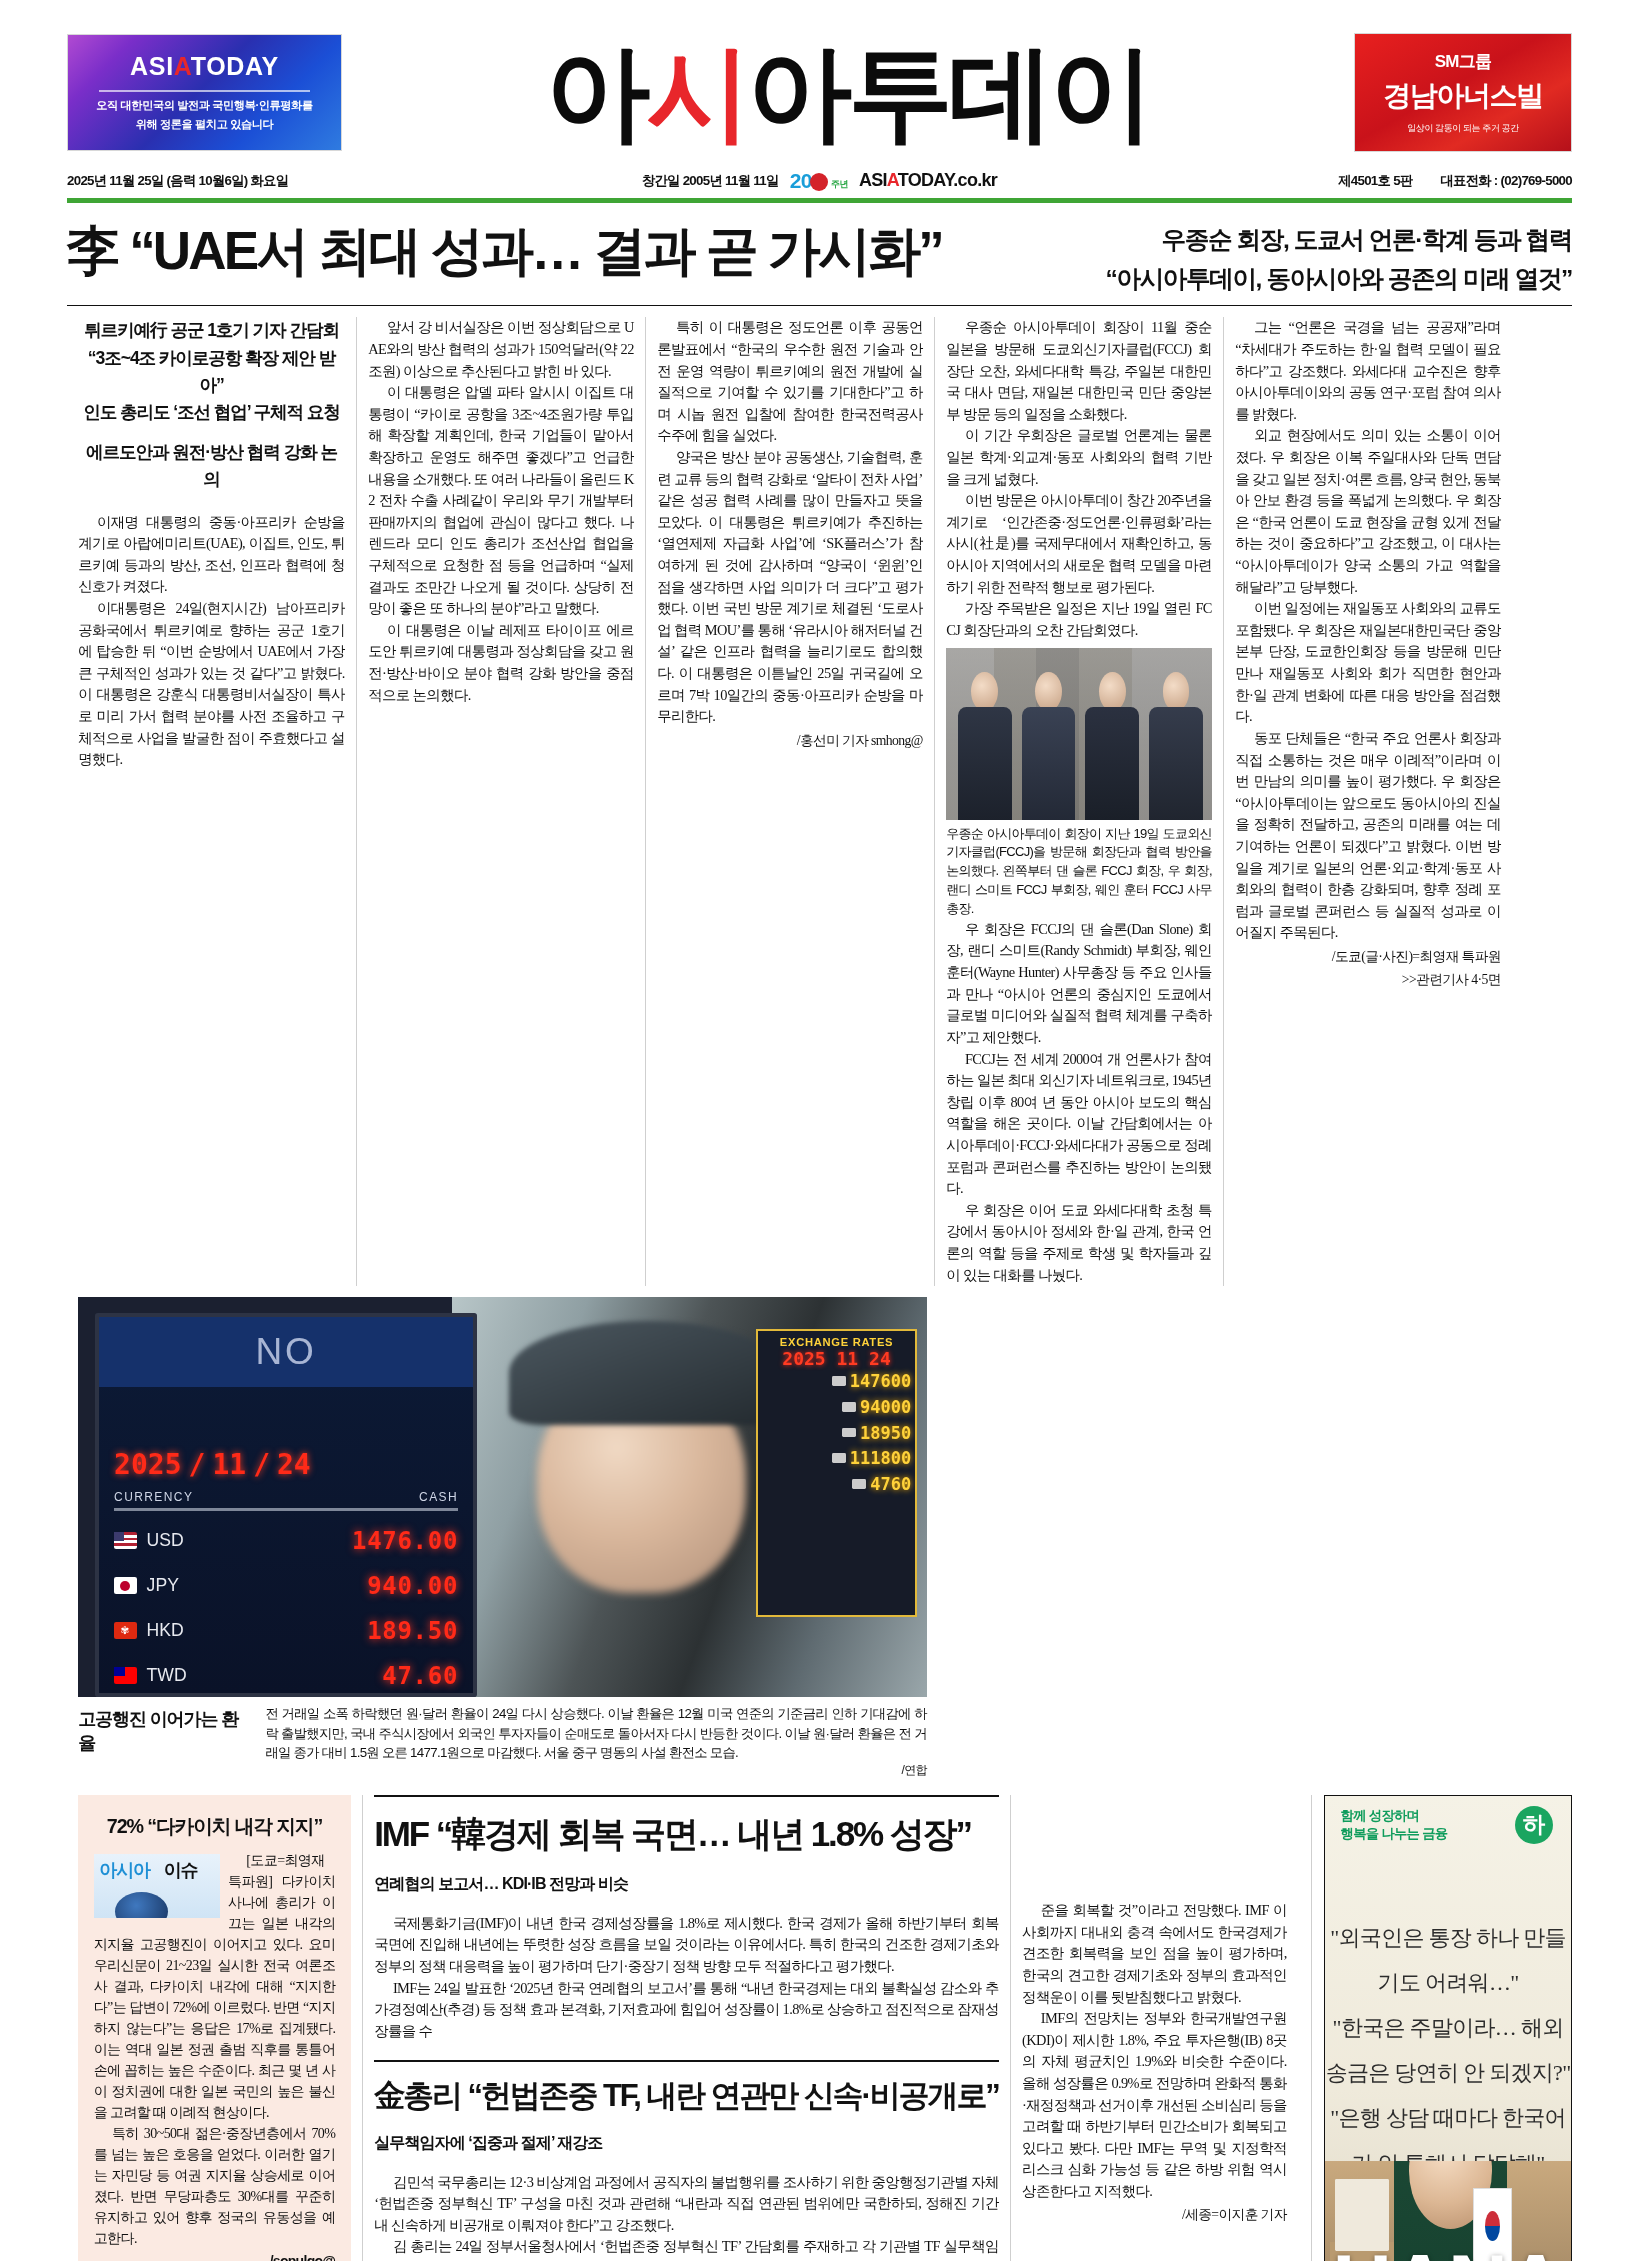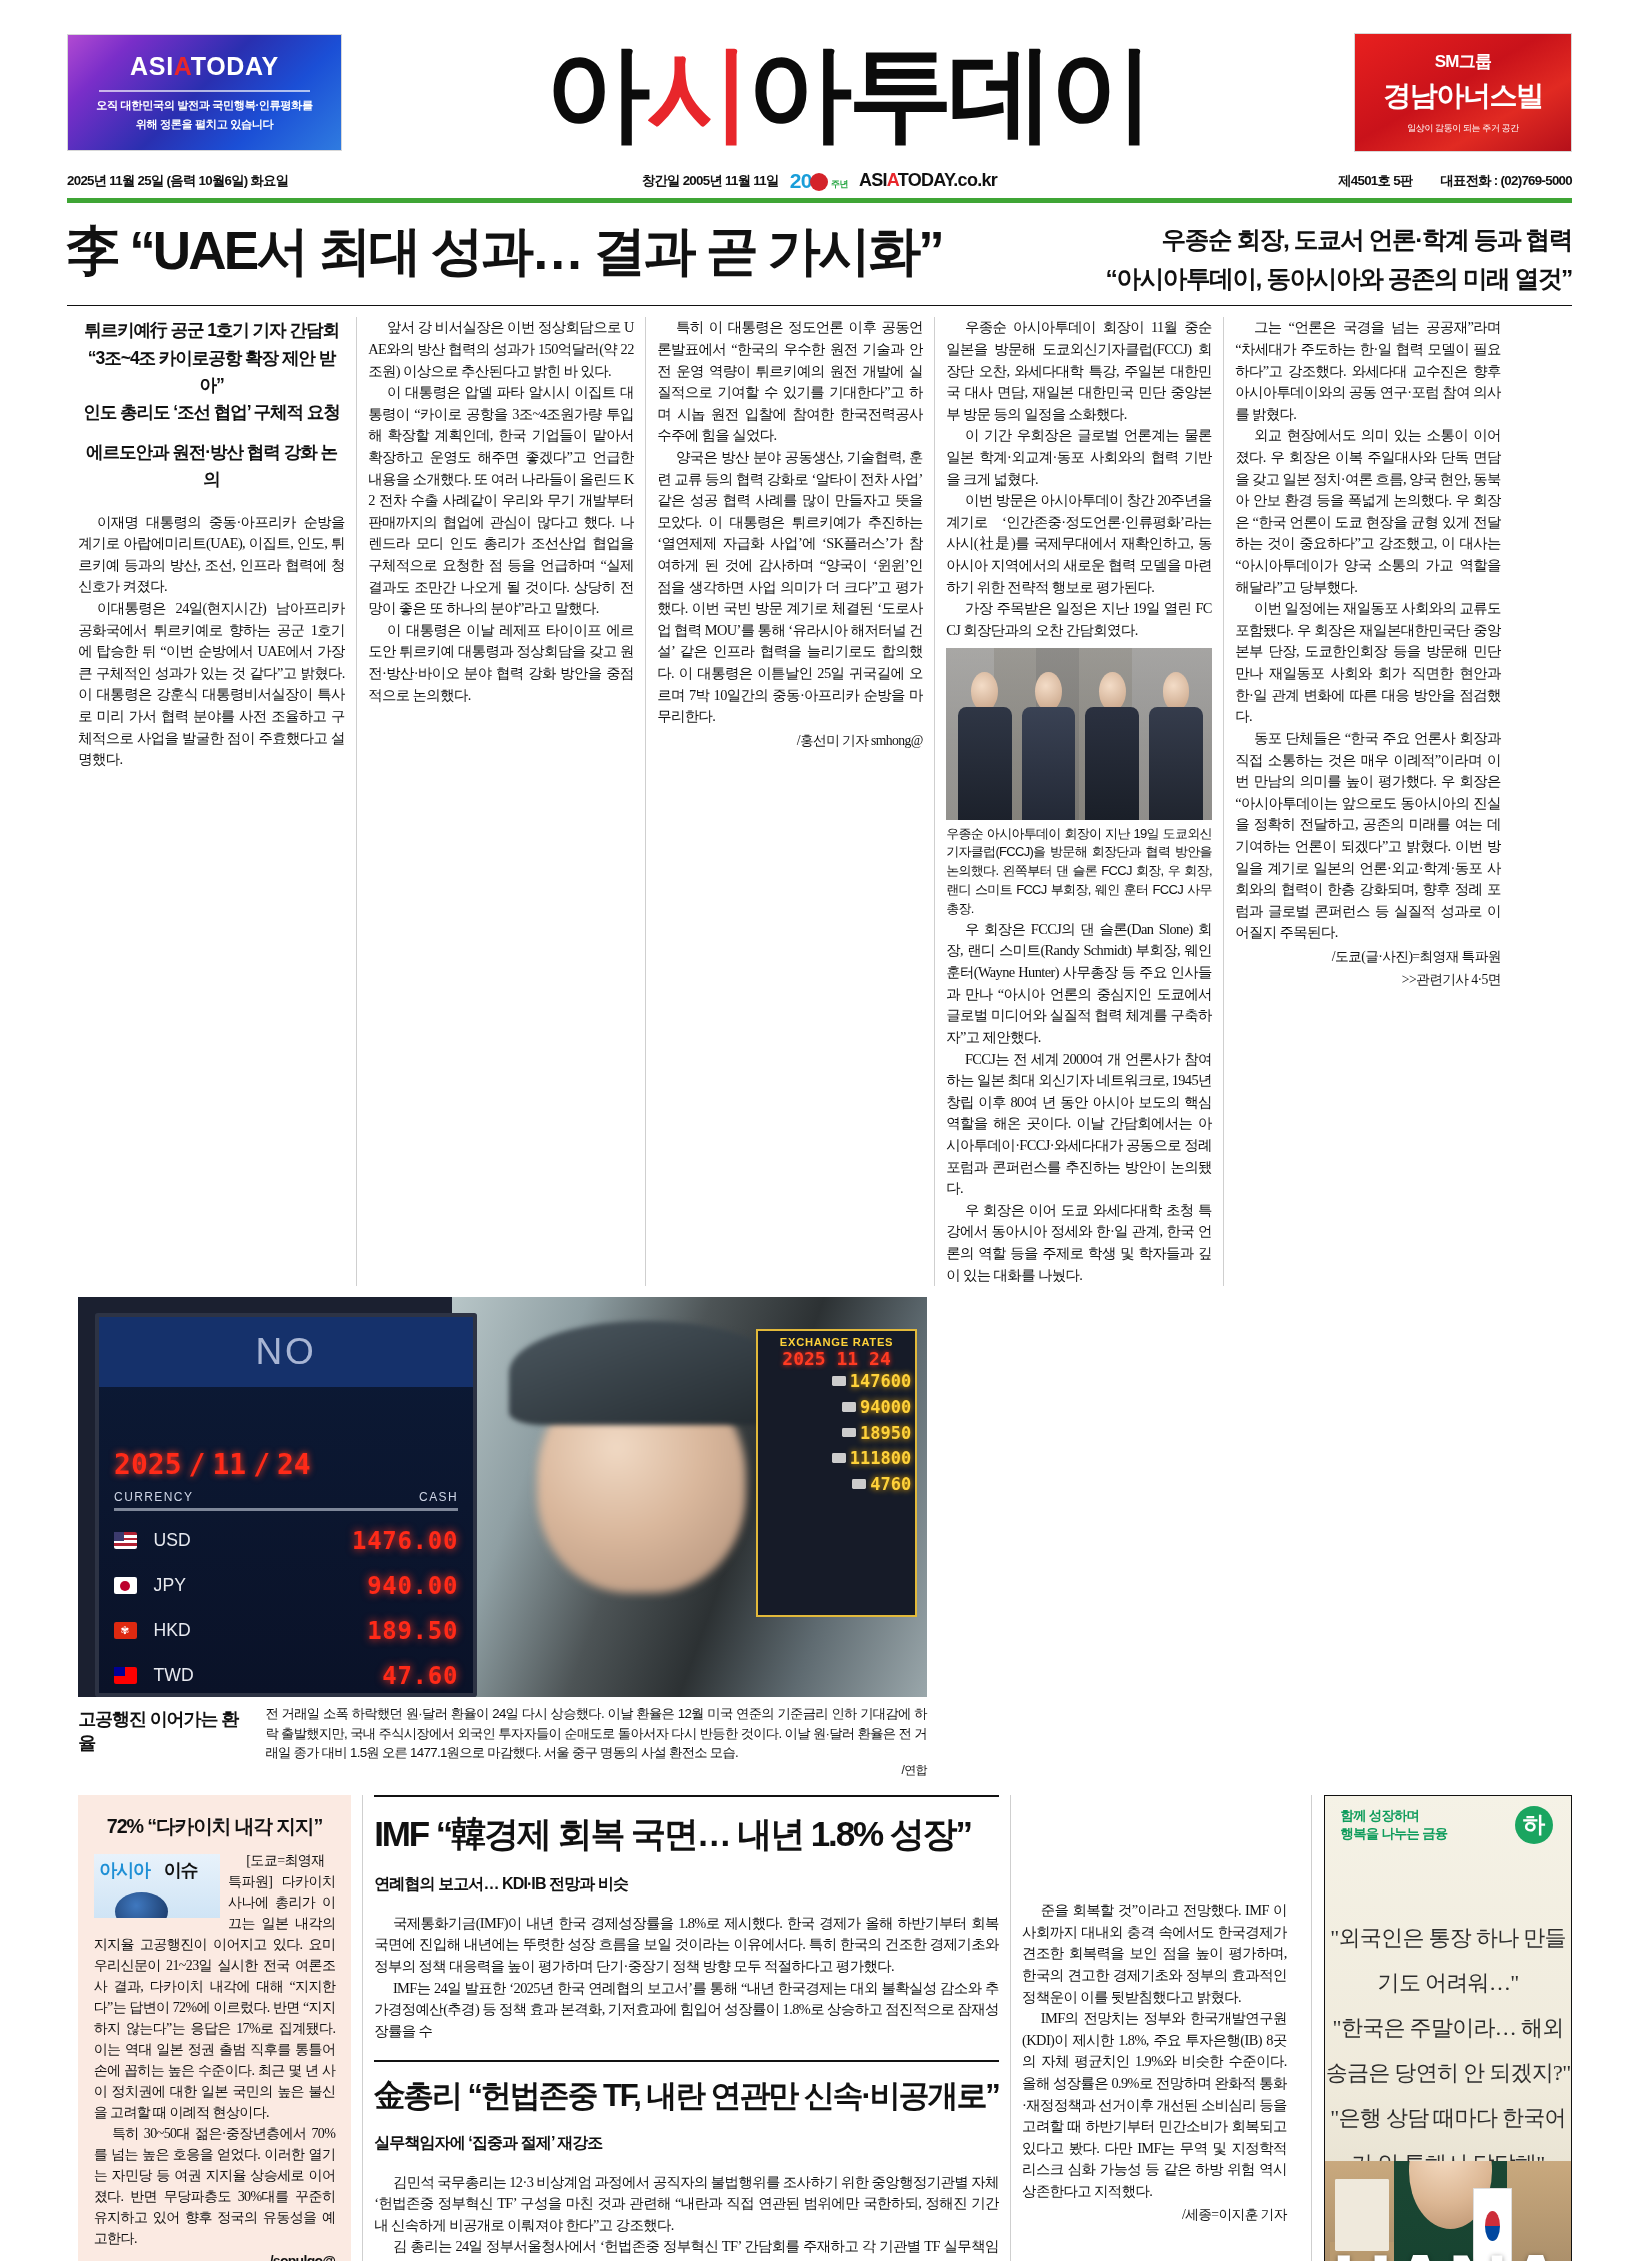--- a/index.html
+++ b/index.html
@@ -101,21 +101,21 @@
   .fx-noband { position:absolute; left:0; top:-0.7px; width:100%; height:70px; background:#15316b; display:flex; align-items:center; justify-content:center;}
   .fx-noband span { font-family:"Liberation Sans",sans-serif; font-weight:normal; font-size:37px; color:#d9e2f7; opacity:.75; letter-spacing:2.8px;}
   .fx-bluebar { position:absolute; top:67px; left:4%; width:92%; height:55px; background:#0f3e9c; display:flex; align-items:center; justify-content:center; }
   .fx-bluebar span { font-family:"DejaVu Serif",serif; font-weight:bold; color:#fff; font-size:31px; letter-spacing:7px;}
   .fx-date { position:absolute; top:131px; left:4%; width:92%; display:flex; align-items:center; gap:7px;
              font-family:"DejaVu Sans Mono",monospace; font-weight:bold; font-size:28px; color:#ff2a18; text-shadow:0 0 7px #ff3b22;}
   .fx-cols { position:absolute; top:173px; left:4%; width:92%; display:flex; justify-content:space-between;
              font-family:"Liberation Sans",sans-serif; font-size:12px; color:#cfd6e6; letter-spacing:1.4px;}
   .fx-hrule { position:absolute; top:191px; left:4%; width:92%; height:2.1px; background:#7e8799;}
   .fx-rows { position:absolute; top:201px; left:4%; width:92%; }
-  .fx-row { display:flex; align-items:center; height:45px; gap:17px; }
+  .fx-row { display:flex; align-items:center; height:45px; gap:10px; }
   .fx-flag { width:22.5px; height:17px; border-radius:2.1px; flex:0 0 22.5px; }
   .fl-usd { background: repeating-linear-gradient(180deg,#b22234 0 2.8px,#fff 2.8px 5.6px); position:relative; }
   .fl-usd:after { content:""; position:absolute; left:0; top:0; width:9.8px; height:8.4px; background:#3c3b6e;}
   .fl-jpy { background:#fff; position:relative; }
   .fl-jpy:after { content:""; position:absolute; left:6.3px; top:3.5px; width:9.8px;height:9.8px; border-radius:50%; background:#bc002d;}
   .fl-hkd { background:#de2910; position:relative;}
   .fl-hkd:after { content:"✾"; position:absolute; color:#fff; font-size:10.5px; left:6.3px; top:1.4px;}
   .fl-twd { background:#fe0000; position:relative;}
   .fl-twd:after { content:""; position:absolute; left:0;top:0;width:11.2px;height:8.4px;background:#000095;}
   .fx-code { font-family:"Liberation Sans",sans-serif; font-size:17.6px; color:#e8eaf0; width:46px; }

